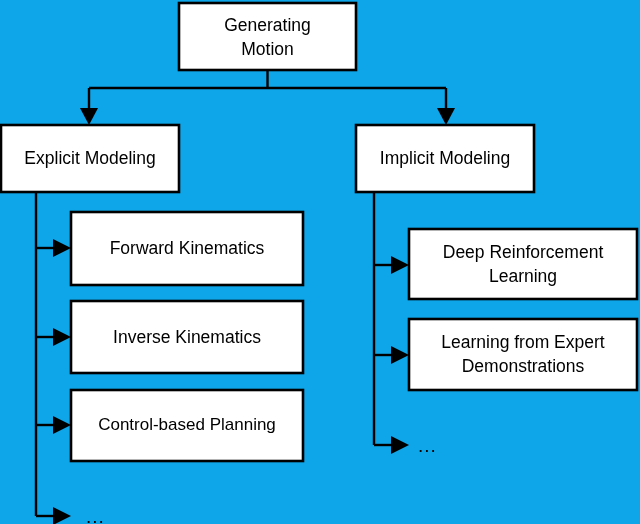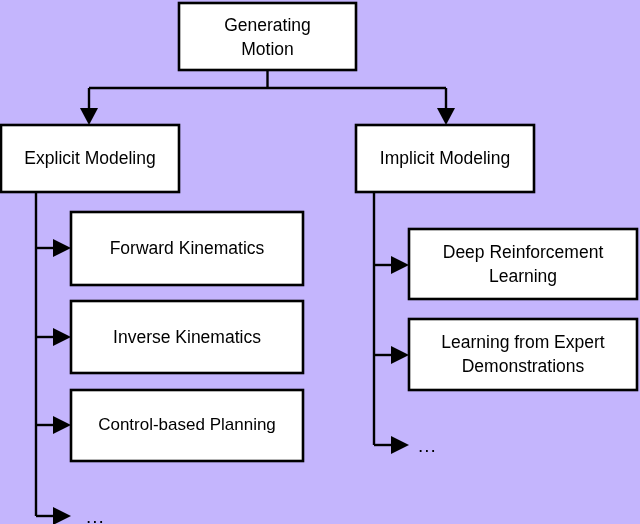--- a/index.html
+++ b/index.html
@@ -4,21 +4,21 @@
 <style>
   html, body {
     margin: 0;
     padding: 0;
     background: #ffffff;
   }
   #diagram-root {
     position: relative;
     width: 640px;
     height: 524px;
-    background: #c4b5fd;
+    background: #0ea5e9;
     overflow: hidden;
     font-family: "Liberation Sans", sans-serif;
   }
   svg.flow {
     display: block;
     width: 640px;
     height: 524px;
   }
   .node-rect {
     fill: #ffffff;

